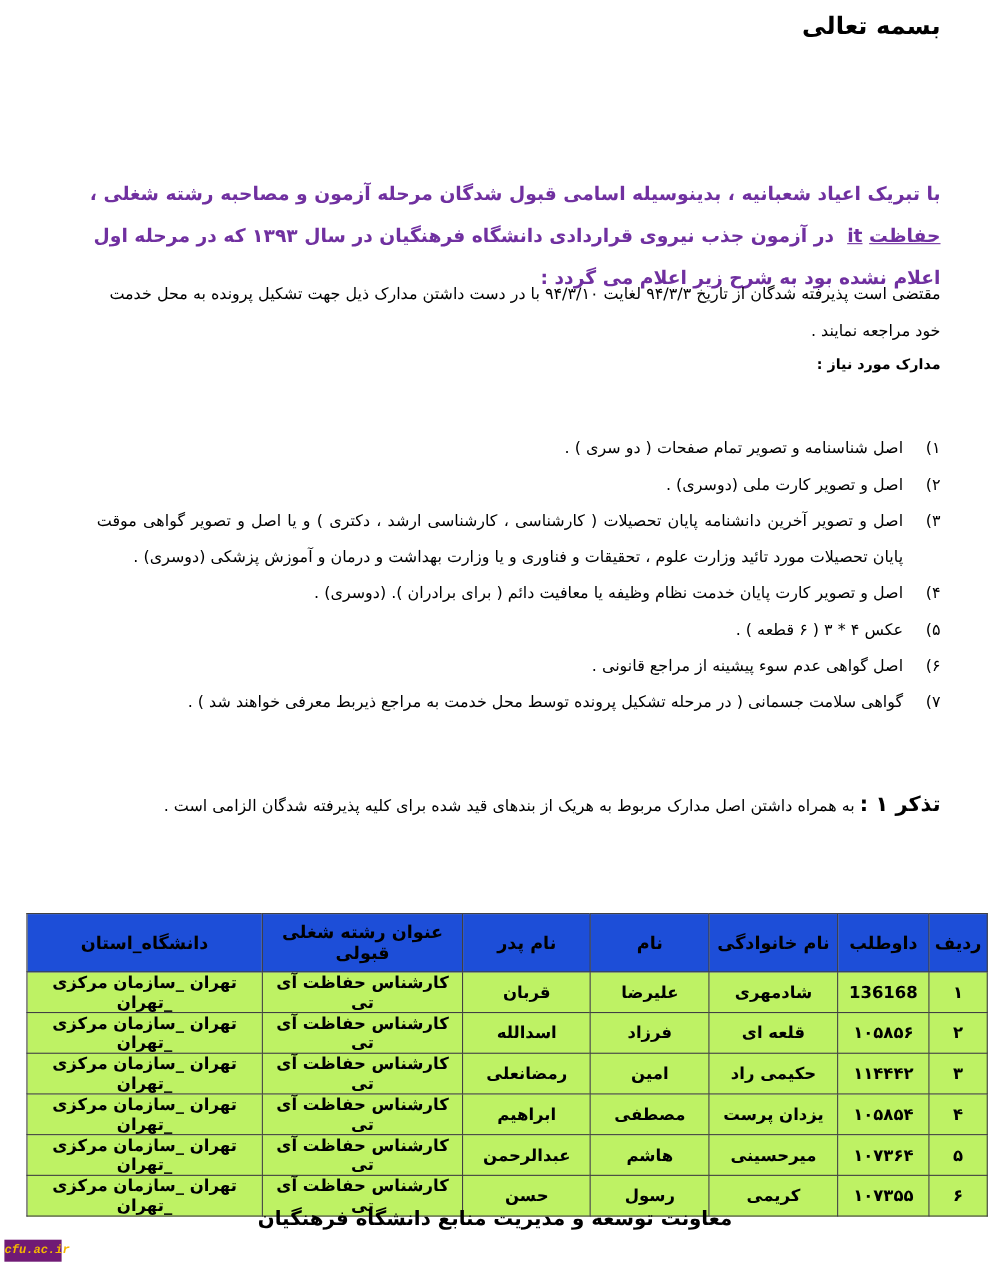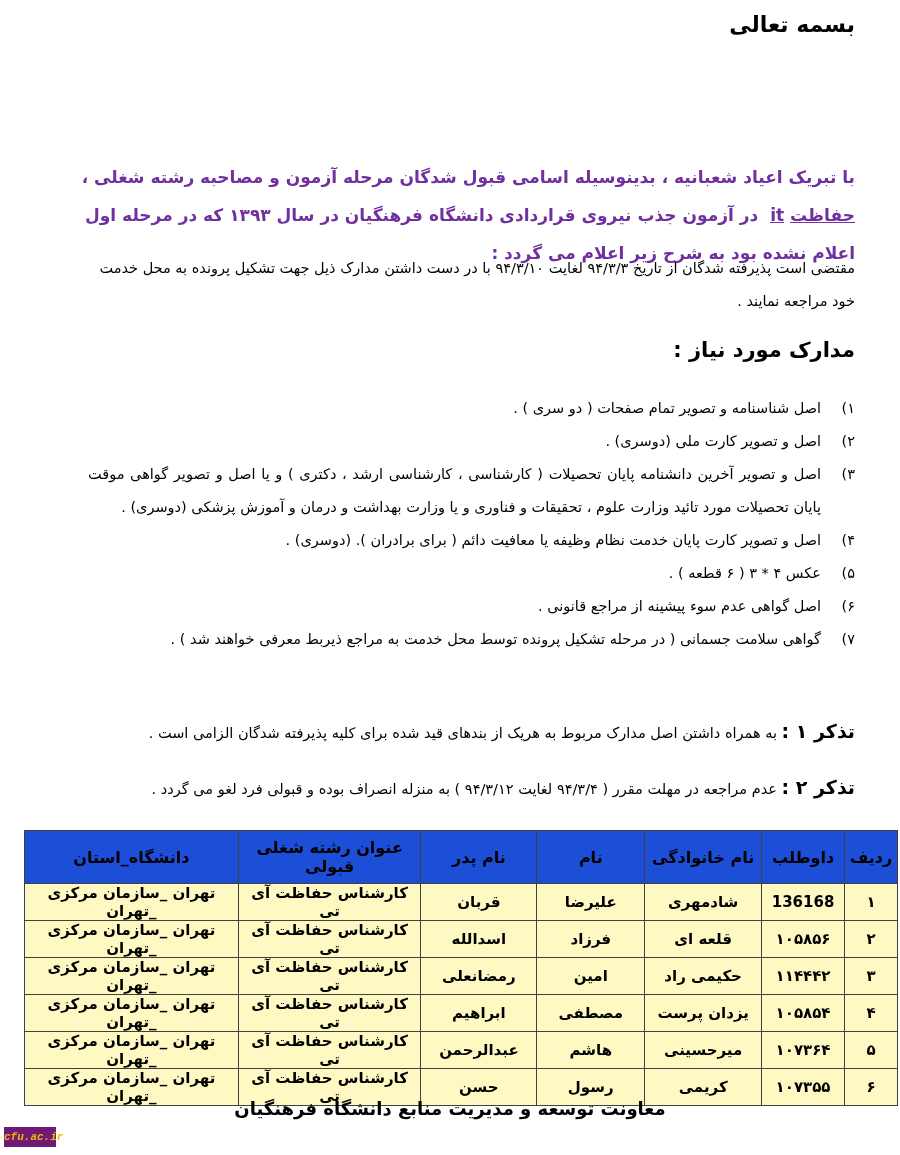--- a/index.html
+++ b/index.html
@@ -21,22 +21,22 @@
       font-size: 17px; font-weight: bold; color: #7030a0; line-height: 38px;
       text-align: right;
     }
     .intro .it { text-decoration: underline; direction: ltr; unicode-bidi: embed; padding: 0 6px; }
     .intro .hefazat { text-decoration: underline; }
     .para {
       position: absolute; right: 45px; left: 88px; top: 252px;
       font-size: 14.5px; line-height: 33px; text-align: right;
     }
     .section-heading {
-      position: absolute; right: 45px; top: 338px;
-      font-size: 21px; font-weight: bold;
+      position: absolute; right: 45px; top: 324px;
+      font-size: 13px; font-weight: bold;
     }
     .reqs {
       position: absolute; right: 45px; left: 88px; top: 392px;
       list-style: none; margin: 0; padding: 0;
       font-size: 14.5px; line-height: 33px;
     }
     .reqs li { display: flex; }
     .reqs .num { width: 34px; flex: 0 0 34px; text-align: right; }
     .reqs .txt { flex: 1; text-align: justify; }
     .note {
@@ -49,21 +49,21 @@
       position: absolute; left: 24px; top: 830px; width: 874px;
       border-collapse: collapse; direction: rtl;
       font-weight: bold; font-size: 15px;
     }
     table.result th, table.result td {
       border: 1.5px solid #404040; text-align: center; padding: 0;
     }
     table.result th {
       background: #1d4ed8; height: 52px; font-size: 16px;
     }
-    table.result td { background: #fef9c3; height: 32px; margin-top: 20px; }
+    table.result td { background: #bef264; height: 32px; margin-top: 20px; }
     .footer-sign {
       position: absolute; left: 0; right: 0; top: 1098px; text-align: center;
       font-size: 18px; font-weight: bold;
     }
     .watermark {
       position: absolute; left: 4px; top: 1127px; width: 52px; height: 20px;
       background: #701a75; color: #f5b800; font-size: 11px; font-style: italic;
       font-weight: bold; text-align: center; line-height: 20px; direction: ltr;
       font-family: Liberation Mono, monospace;
     }
@@ -110,23 +110,20 @@
         <span class="txt">اصل گواهی عدم سوء پیشینه از مراجع قانونی .</span>
       </li>
     <li>
         <span class="num">۷)</span>
         <span class="txt">گواهی سلامت جسمانی ( در مرحله تشکیل پرونده توسط محل خدمت به مراجع ذیربط معرفی خواهند شد ) .</span>
       </li>
   </ul>
 
   <div class="note note1">
     <span class="lbl">تذکر ۱ :</span><span> به همراه داشتن اصل مدارک مربوط به هریک از بندهای قید شده برای کلیه پذیرفته شدگان الزامی است .</span>
-  </div>
-  <div class="note note2">
-    <span class="lbl">تذکر ۲ :</span><span> عدم مراجعه در مهلت مقرر ( ۹۴/۳/۴ لغایت ۹۴/۳/۱۲ ) به منزله انصراف بوده و قبولی فرد لغو می گردد .</span>
   </div>
 
   <table class="result">
     <colgroup>
       <col style="width:53px">
         <col style="width:83px">
         <col style="width:117px">
         <col style="width:108px">
         <col style="width:116px">
         <col style="width:183px">

